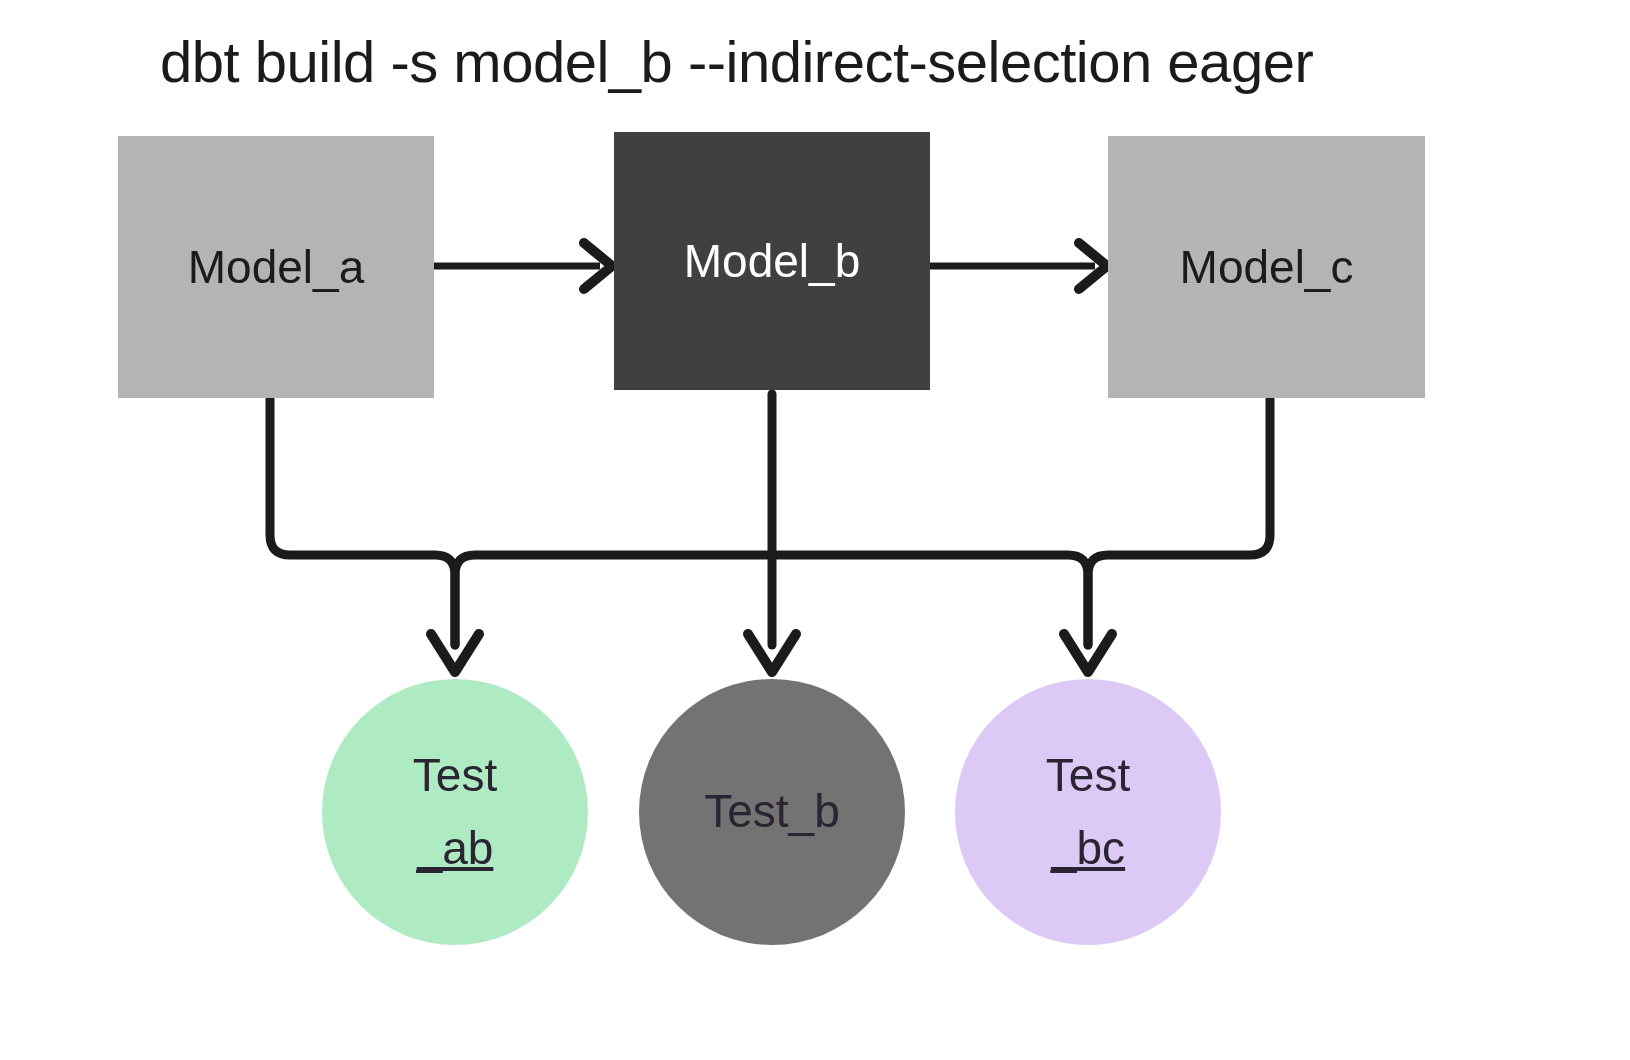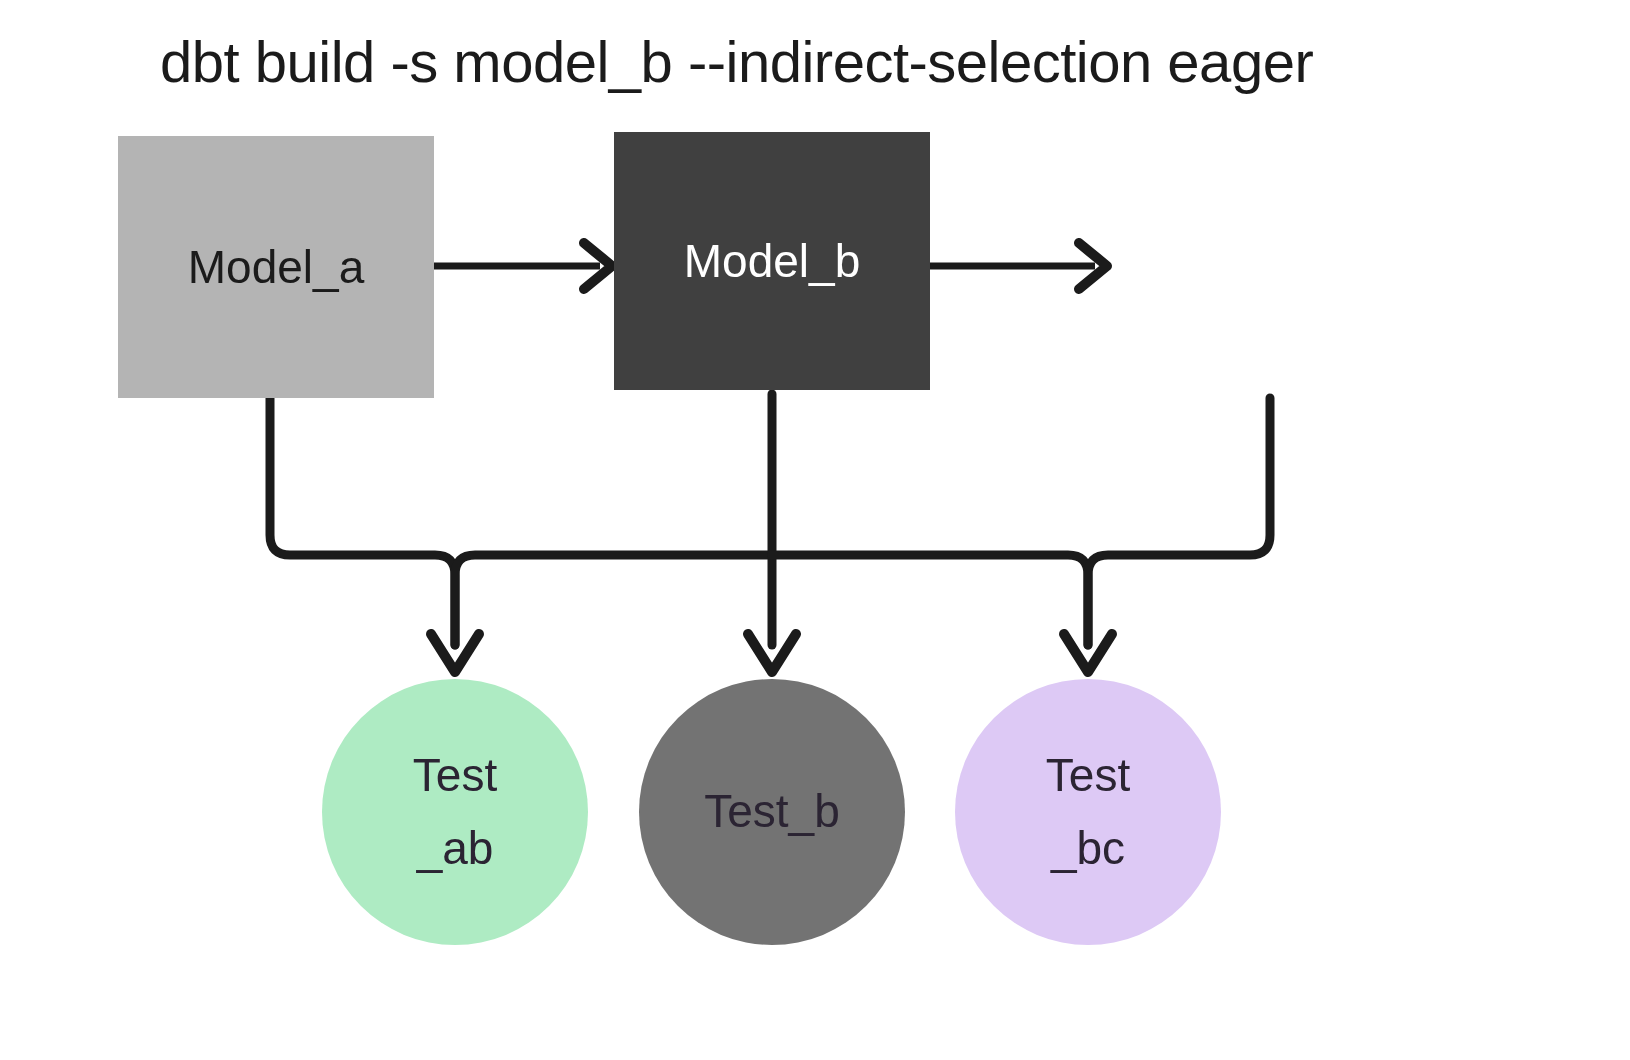--- a/index.html
+++ b/index.html
@@ -47,21 +47,21 @@
     display: flex;
     flex-direction: column;
     align-items: center;
     justify-content: center;
     font-size: 46px;
     font-weight: 400;
     color: #2b2433;
     line-height: 1.25;
     box-sizing: border-box;
   }
-  .node-circle .line2 { margin-top: 16px; }
+  .node-circle .line2 { margin-top: 16px; text-decoration: underline; }
   #edges {
     position: absolute;
     left: 0;
     top: 0;
     width: 1630px;
     height: 1060px;
     pointer-events: none;
   }
 </style>
 </head>
@@ -108,20 +108,23 @@
   </svg>
 
   <div class="node-box" style="left:118px; top:136px; width:316px; height:262px; background:#b4b4b4; color:#1b1b1b;">
     <span>Model_a</span>
   </div>
 
   <div class="node-box" style="left:614px; top:132px; width:316px; height:258px; background:#404040; color:#ffffff;">
     <span>Model_b</span>
   </div>
 
+  <div class="node-box" style="left:1108px; top:136px; width:317px; height:262px; background:#b4b4b4; color:#1b1b1b;">
+    <span>Model_c</span>
+  </div>
 
   <div class="node-circle" style="left:322px; top:679px; width:266px; height:266px; background:#aeebc3;">
     <span class="line1">Test</span>
     <span class="line2">_ab</span>
   </div>
 
   <div class="node-circle" style="left:639px; top:679px; width:266px; height:266px; background:#737373;">
     <span class="line1">Test_b</span>
   </div>
 

